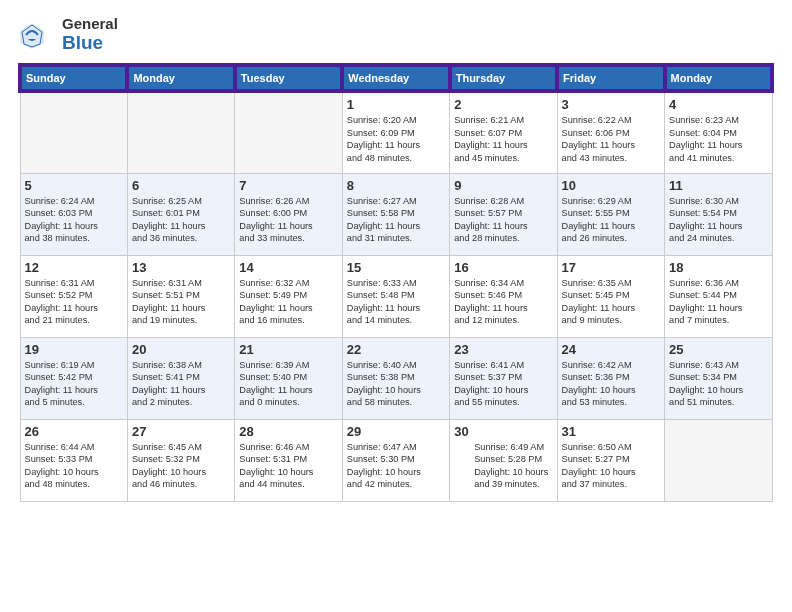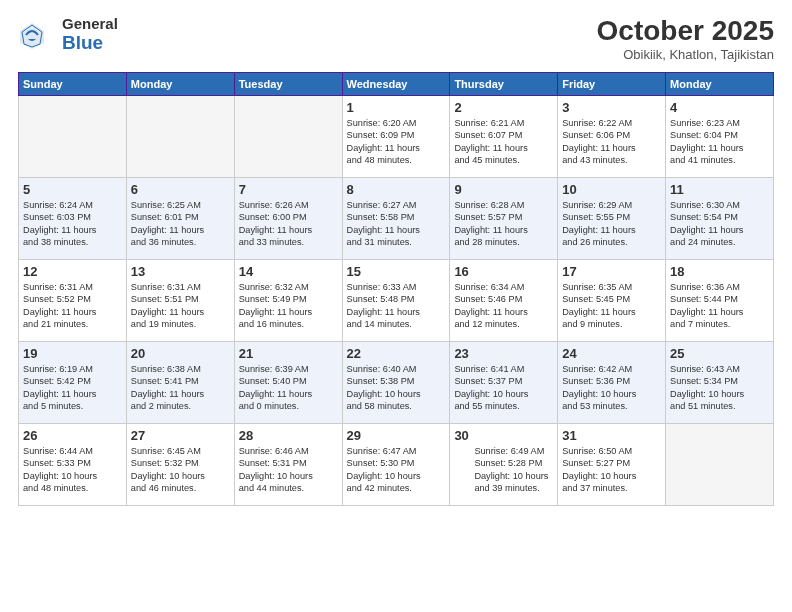--- a/index.html
+++ b/index.html
@@ -64,21 +64,21 @@
       border-collapse: collapse;
       table-layout: fixed;
     }
     .calendar th {
       background: #2a6db5;
       color: #fff;
       font-size: 11px;
       font-weight: bold;
       padding: 5px 4px;
       text-align: left;
-      border: 1px solid #4c1d95;
+      border: 4px solid #4c1d95;
     }
     .calendar td {
       vertical-align: top;
       border: 1px solid #ccc;
       padding: 4px 4px 4px 4px;
       height: 82px;
       background: #fff;
       font-size: 9.5px;
       color: #333;
     }
@@ -113,24 +113,20 @@
       <svg class="logo-icon" viewBox="0 0 28 28">
         <polygon points="14,2 26,10 26,22 14,28 2,22 2,10" fill="#2a6db5" opacity="0.15"></polygon>
         <polygon points="14,4 24,11 22,23 14,26 6,23 4,11" fill="none" stroke="#2a6db5" stroke-width="1"></polygon>
         <path d="M8,14 Q14,6 20,14" fill="none" stroke="#2a6db5" stroke-width="2"></path>
         <path d="M10,18 Q14,22 18,18" fill="#2a6db5"></path>
       </svg>
       <div class="logo-text">
         <span class="logo-general">General</span>
         <span class="logo-blue">Blue</span>
       </div>
-    </div>
-    <div class="title-block">
-      <div class="month-title">October 2025</div>
-      <div class="subtitle">Obikiik, Khatlon, Tajikistan</div>
     </div>
   </div>
 
   <table class="calendar">
     <thead>
       <tr>
         <th>Sunday</th>
         <th>Monday</th>
         <th>Tuesday</th>
         <th>Wednesday</th>

